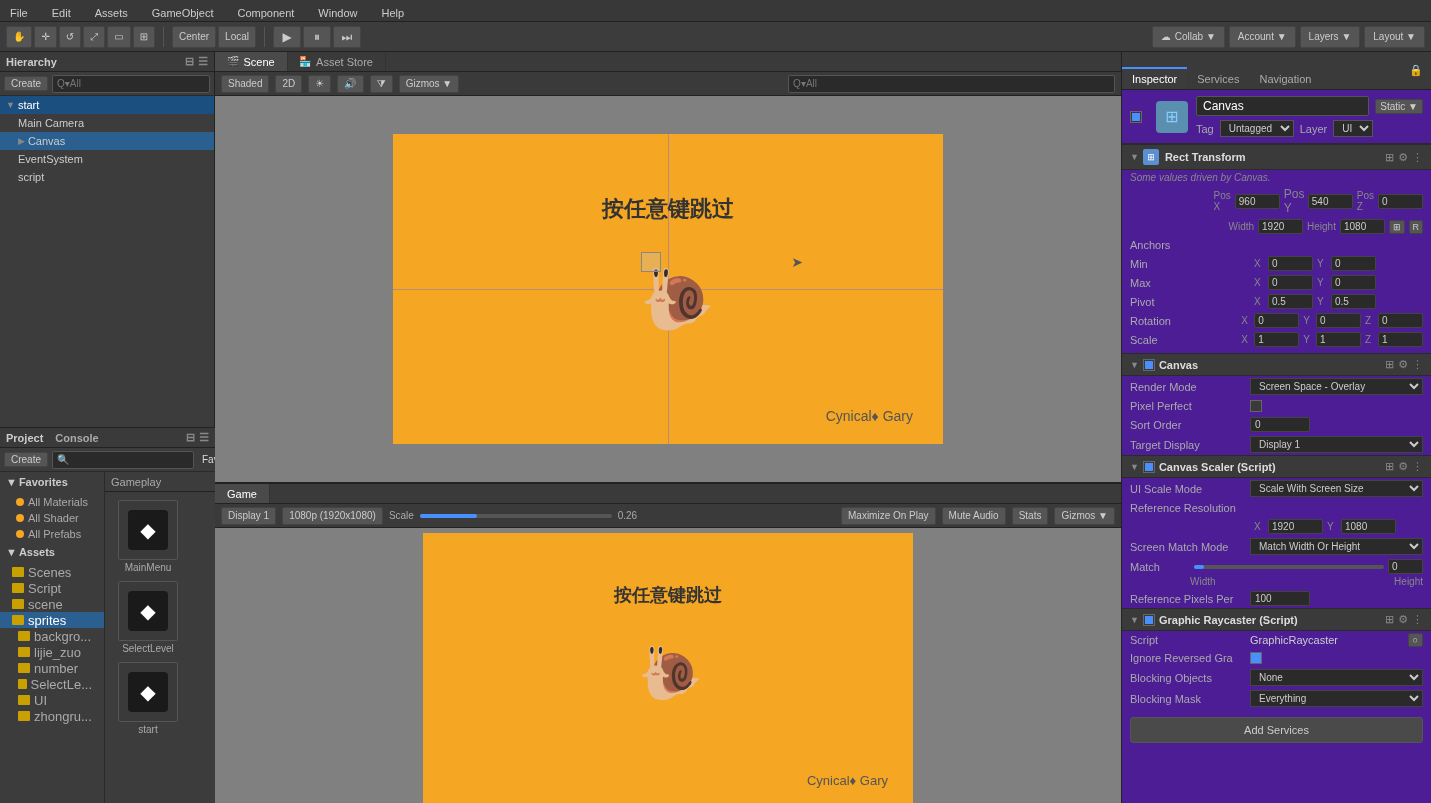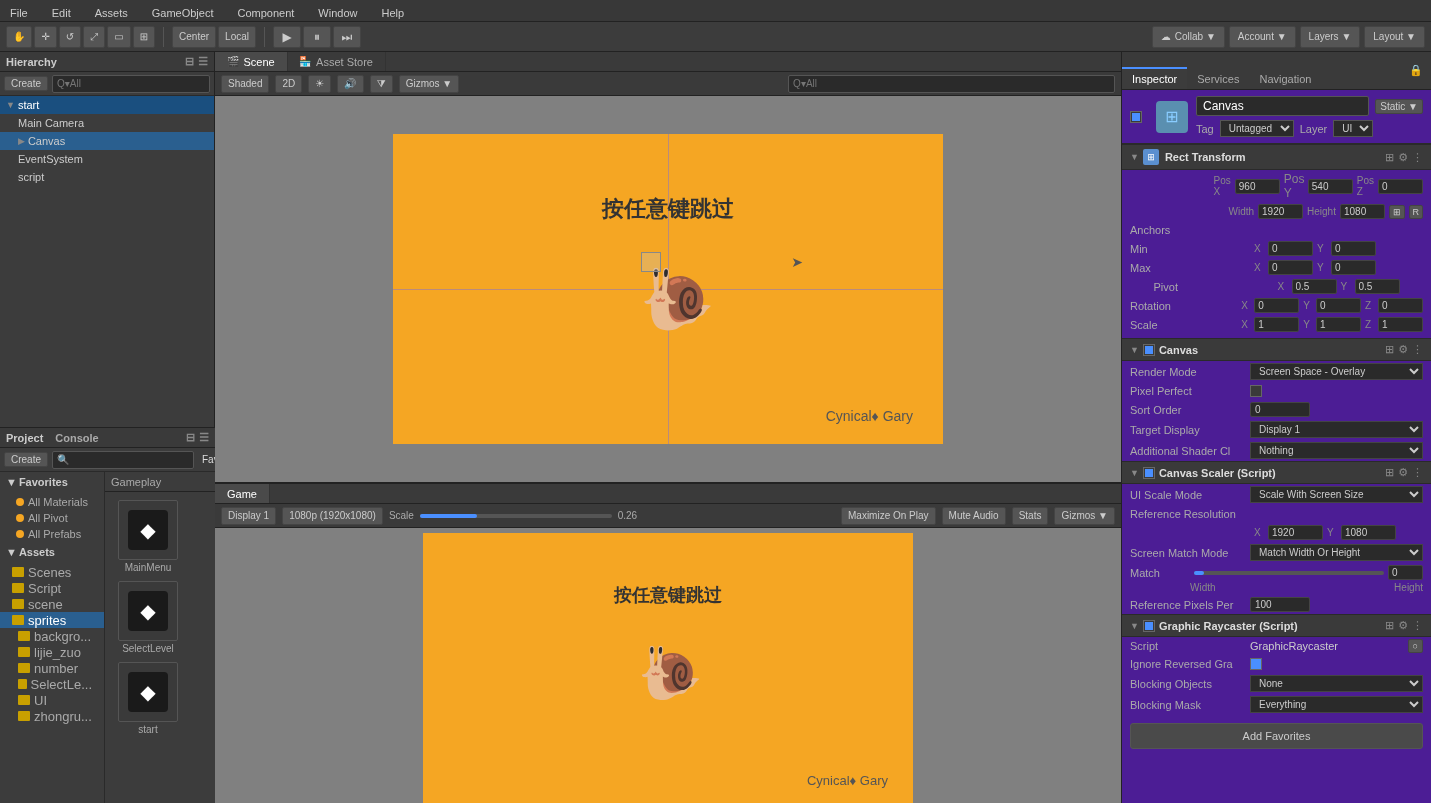--- a/index.html
+++ b/index.html
@@ -220,21 +220,21 @@
           <div class="fav-header" style="padding: 4px 6px;">
             <span>▼</span>
             <span>Favorites</span>
           </div>
           <div class="fav-item">
             <span class="fav-dot"></span>
             <span>All Materials</span>
           </div>
           <div class="fav-item">
             <span class="fav-dot"></span>
-            <span>All Pivot</span>
+            <span>All Shader</span>
           </div>
           <div class="fav-item">
             <span class="fav-dot"></span>
             <span>All Prefabs</span>
           </div>
           <div class="assets-header" style="padding: 4px 6px;">
             <span>▼</span>
             <span>Assets</span>
           </div>
           <div class="asset-item">
@@ -419,20 +419,21 @@
     <div class="section-header">
       <span class="section-arrow">▼</span>
       <div class="section-icon" style="background:#5a8fd0; color:white; font-size:9px;">⊞</div>
       <span class="section-name">Rect Transform</span>
       <div class="section-btns">
         <span>⊞</span>
         <span>⚙</span>
         <span>⋮</span>
       </div>
     </div>
+    <div class="sub-note">Some values driven by Canvas.</div>
 
     <div style="padding: 2px 8px; display:flex; gap:4px; align-items:center;">
       <span style="width:120px; font-size:11px; color:#aaa;"></span>
       <span style="font-size:10px; color:#888; width:20px;">Pos X</span>
       <input class="xyz-input" style="width: 45px;" value="960">
       <span style="font-size:12px; color:#888; width:20px;">Pos Y</span>
       <input class="xyz-input" style="width: 45px;" value="540">
       <span style="font-size:10px; color:#888; width:20px;">Pos Z</span>
       <input class="xyz-input" style="width: 45px;" value="0">
     </div>
@@ -457,21 +458,21 @@
       <span style="font-size:10px; color:#888; width:10px;">Y</span>
       <input class="xyz-input" style="width: 45px;" value="0">
     </div>
     <div style="padding: 2px 8px; display:flex; gap:4px; align-items:center;">
       <span style="width:120px; font-size:11px; color:#aaa;">Max</span>
       <span style="font-size:10px; color:#888; width:10px;">X</span>
       <input class="xyz-input" style="width: 45px;" value="0">
       <span style="font-size:10px; color:#888; width:10px;">Y</span>
       <input class="xyz-input" style="width: 45px;" value="0">
     </div>
-    <div style="padding: 2px 8px; display:flex; gap:4px; align-items:center;justify-content:center;">
+    <div style="padding: 2px 8px; display:flex; gap:4px; align-items:center;">
       <span style="width:120px; font-size:11px; color:#aaa;">Pivot</span>
       <span style="font-size:10px; color:#888; width:10px;">X</span>
       <input class="xyz-input" style="width: 45px;" value="0.5">
       <span style="font-size:10px; color:#888; width:10px;">Y</span>
       <input class="xyz-input" style="width: 45px;" value="0.5">
     </div>
     <div style="padding: 2px 8px; display:flex; gap:4px; align-items:center;">
       <span style="width:120px; font-size:11px; color:#aaa;">Rotation</span>
       <span style="font-size:10px; color:#888; width:10px;">X</span>
       <input class="xyz-input" style="width: 45px;" value="0">
@@ -515,26 +516,20 @@
     <div class="field-row">
       <span class="field-label">Sort Order</span>
       <input class="num-input" value="0" style="">
     </div>
     <div class="field-row">
       <span class="field-label">Target Display</span>
       <select class="dropdown-field">
         <option>Display 1</option>
       </select>
     </div>
-    <div class="field-row">
-      <span class="field-label">Additional Shader Cl</span>
-      <select class="dropdown-field">
-        <option>Nothing</option>
-      </select>
-    </div>
 
     <div class="section-header">
       <span class="section-arrow">▼</span>
       <div class="comp-checkbox" style="margin-right:4px;">
         <div class="comp-check-inner"></div>
       </div>
       <span class="section-name">Canvas Scaler (Script)</span>
       <div class="section-btns">
         <span>⊞</span>
         <span>⚙</span>
@@ -606,16 +601,16 @@
         <option>None</option>
       </select>
     </div>
     <div class="field-row">
       <span class="field-label">Blocking Mask</span>
       <select class="dropdown-field">
         <option>Everything</option>
       </select>
     </div>
 
-    <div class="add-comp-btn">Add Favorites</div>
+    <div class="add-comp-btn">Add Services</div>
 
   </div>
 </div>
 
 </body></html>

